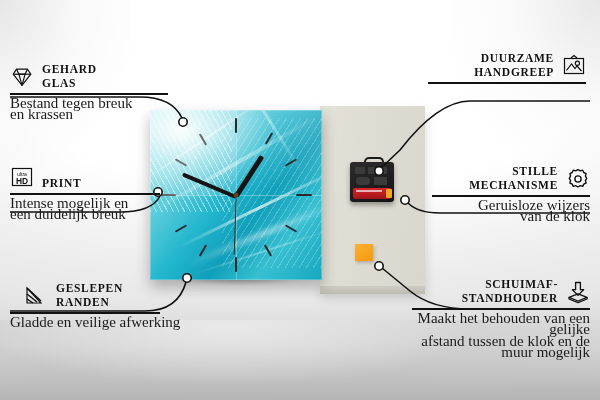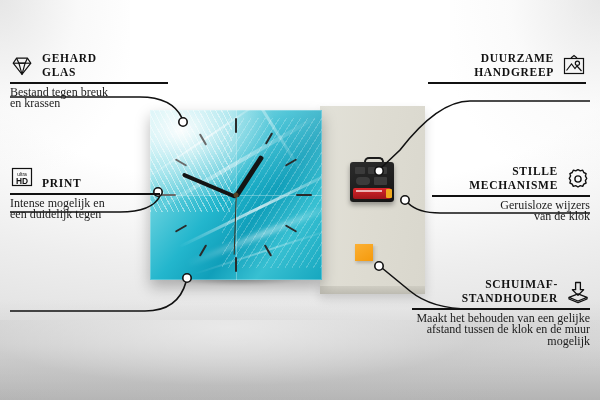--- a/index.html
+++ b/index.html
@@ -86,21 +86,21 @@
 
   .foam{position:absolute;left:213px;top:144px;width:18px;height:17px;
      background:linear-gradient(150deg,#fbb034,#f59a0c);box-shadow:1px 2px 3px rgba(0,0,0,.2);}
   .foam-side{position:absolute;left:231px;top:146px;width:5px;height:15px;background:#d9d7cd;}
 
   
   .callout{position:absolute;width:190px;}
   .co-head{display:flex;align-items:center;gap:8px;}
   .co-title{font-size:11.5px;font-weight:bold;letter-spacing:.7px;color:#111;line-height:13.5px;text-transform:uppercase;}
   .co-rule{height:1.6px;background:#111;margin-top:3px;}
-  .co-desc{font-size:12px;color:#1b1b1b;line-height:11.5px;margin-top:3px;}
+  .co-desc{font-size:15px;color:#1b1b1b;line-height:11.5px;margin-top:3px;}
 
   .left .co-head{justify-content:flex-start;}
   .left .co-title{text-align:left;}
   .left .co-desc{text-align:left;}
   .right .co-head{justify-content:flex-end;}
   .right .co-title{text-align:right;}
   .right .co-desc{text-align:right;}
 
   .ico{width:24px;height:24px;flex:0 0 24px;display:block;}
   .ico svg{display:block;width:24px;height:24px;}
@@ -191,21 +191,21 @@
     <g fill="#ffffff" stroke="#111" stroke-width="1.6">
       <circle cx="183" cy="122" r="4.2"></circle>
       <circle cx="158" cy="192" r="4.2"></circle>
       <circle cx="187" cy="278" r="4.2"></circle>
       <circle cx="379" cy="171" r="4.2"></circle>
       <circle cx="405" cy="200" r="4.2"></circle>
       <circle cx="379" cy="266" r="4.2"></circle>
     </g>
   </svg>
 
-  <div class="callout left" style="left:10px;top:52px;width:170px;">
+  <div class="callout left" style="left:10px;top:63px;width:170px;">
     <div class="co-head">
       <span class="ico">
         <svg viewBox="0 0 24 24">
             <g fill="none" stroke="#111" stroke-width="1.2">
           <path d="M3.2 9.2 L12 20.4 L20.8 9.2 L17.4 4.2 H6.6 Z"></path>
           <path d="M3.2 9.2 H20.8"></path>
               <path d="M6.6 4.2 L8.9 9.2 L12 20.4"></path>
           <path d="M17.4 4.2 L15.1 9.2 L12 20.4"></path>
               <path d="M8.9 9.2 H15.1"></path>
         </g>
@@ -229,24 +229,45 @@
           <text x="12" y="11" font-family="Liberation Sans, sans-serif" font-size="5" text-anchor="middle" fill="#111">ultra</text>
           <text x="12" y="18.6" font-family="Liberation Sans, sans-serif" font-size="8.4" font-weight="bold" text-anchor="middle" fill="#111">HD</text>
         </svg>
       </span>
       <span class="co-title">
         <br><span>PRINT</span>
       </span>
     </div>
     <div class="co-rule" style="width:150px;"></div>
     <div class="co-desc">
-      <span>Intense mogelijk en</span><br><span>een duidelijk tegen</span>
-    </div>
-  </div>
-
+      <span>Intense mogelijk en</span><br><span>een duidelijk breuk</span>
+    </div>
+  </div>
+
+  <div class="callout left" style="left:24px;top:282px;width:170px;">
+    <div class="co-head">
+      <span class="ico">
+        <svg viewBox="0 0 24 24">
+            <g fill="none" stroke="#111" stroke-width="1.5">
+          <path d="M3 4 L17 17"></path>
+              <path d="M3 10 L13 18"></path>
+              <path d="M3 15 L9 19"></path>
+          <path d="M3 4 L3 19 L17 19 Z" stroke-width="1.2"></path>
+        </g>
+          </svg>
+      </span>
+      <span class="co-title">
+        <span>GESLEPEN</span><br><span>RANDEN</span>
+      </span>
+    </div>
+    <div class="co-rule" style="width:150px;margin-left:-14px;"></div>
+    <div class="co-desc" style="margin-left:-14px;">
+      <span>Gladde en veilige afwerking</span>
+    </div>
+  </div>
 
   <div class="callout right" style="left:416px;top:52px;width:170px;">
     <div class="co-head">
       <span class="co-title">
         <span>DUURZAME</span><br><span>HANDGREEP</span>
       </span>
       <span class="ico">
         <svg viewBox="0 0 24 24">
             <g fill="none" stroke="#111" stroke-width="1.2">
           <path d="M9 4 L12 1.6 L15 4"></path>

